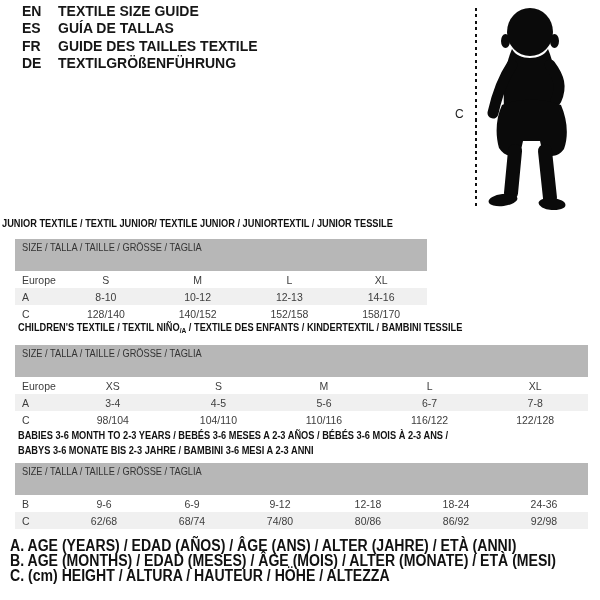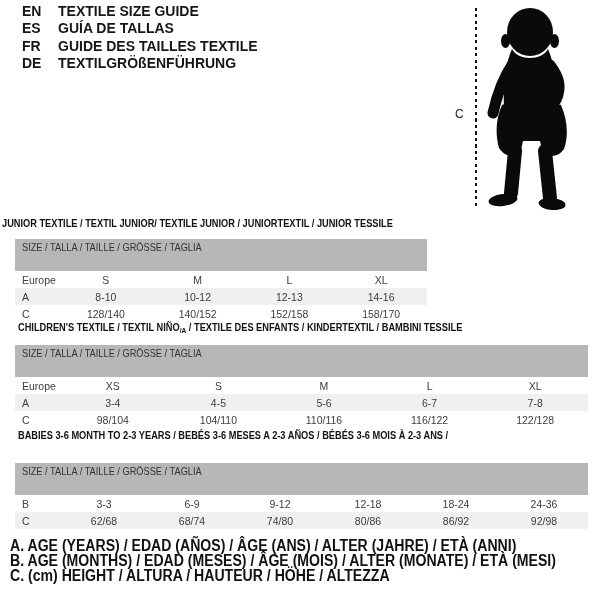--- a/index.html
+++ b/index.html
@@ -134,28 +134,29 @@
       <span class="tcell">98/104</span>
       <span class="tcell">104/110</span>
       <span class="tcell">110/116</span>
       <span class="tcell">116/122</span>
       <span class="tcell">122/128</span>
     </div>
   </div>
 
   <div class="section-title babies-title" style="left:18px;top:428px;">
     <div class="tline"><span class="cond">BABIES 3-6 MONTH TO 2-3 YEARS / BEBÉS 3-6 MESES A 2-3 AÑOS / BÉBÉS 3-6 MOIS À 2-3 ANS /</span></div>
+    <div class="tline"><span class="cond">BABYS 3-6 MONATE BIS 2-3 JAHRE / BAMBINI 3-6 MESI A 2-3 ANNI</span></div>
   </div>
   <div class="table" style="left:15px;top:463px;width:573px;">
     <div class="size-bar">
       <span class="cond">SIZE / TALLA / TAILLE / GRÖSSE / TAGLIA</span>
     </div>
     <div class="trow">
       <span class="tlabel">B</span>
-      <span class="tcell">3-3</span>
+      <span class="tcell">9-6</span>
       <span class="tcell">6-9</span>
       <span class="tcell">9-12</span>
       <span class="tcell">12-18</span>
       <span class="tcell">18-24</span>
       <span class="tcell">24-36</span>
     </div>
     <div class="trow shaded">
       <span class="tlabel">C</span>
       <span class="tcell">62/68</span>
       <span class="tcell">68/74</span>

